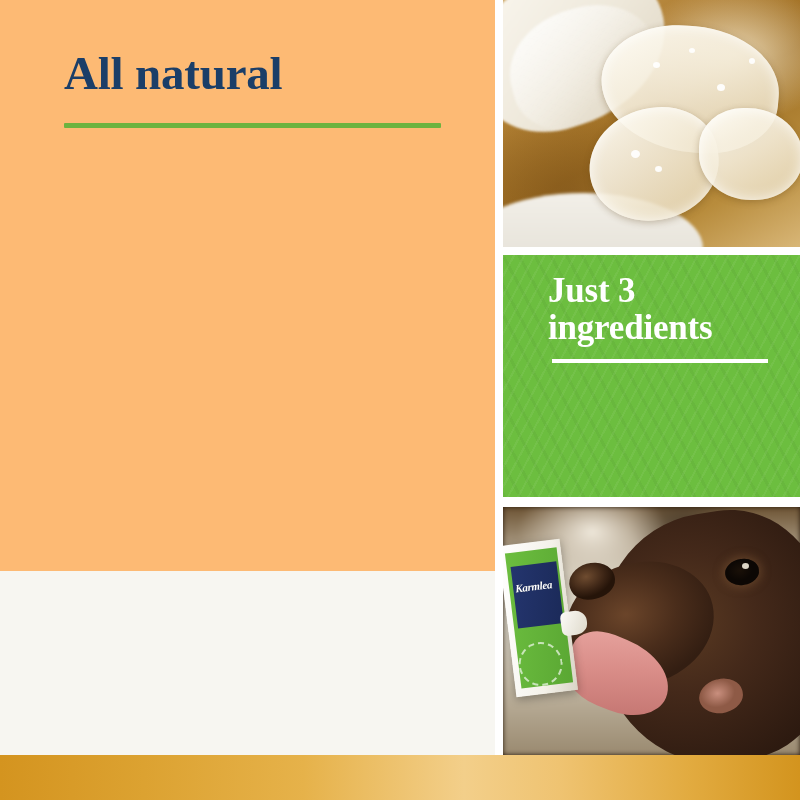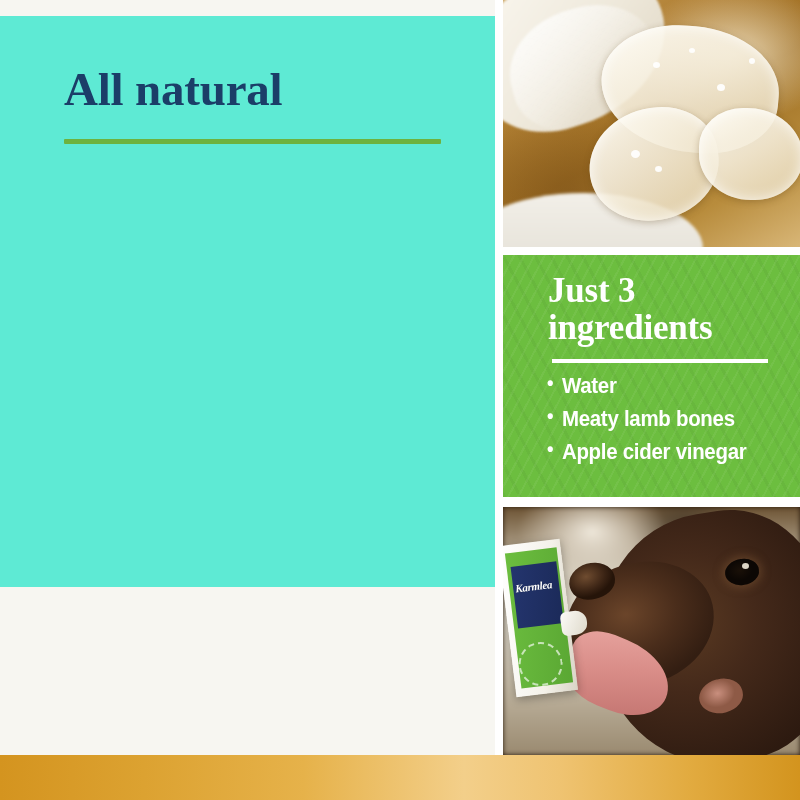--- a/index.html
+++ b/index.html
@@ -22,23 +22,22 @@
     overflow: hidden;
   }
 
   
   .left-panel {
     position: absolute;
     left: 0;
     top: 0;
     width: 495px;
     height: 571px;
-    background: #5eead4;
+    background: #fdba74;
     box-sizing: border-box;
-    margin-top: 16px;
   }
 
   .headline {
     position: absolute;
     left: 64px;
     top: 50px;
     font-family: "Liberation Serif", "DejaVu Serif", serif;
     font-weight: bold;
     font-size: 47px;
     line-height: 1.0;
@@ -443,25 +442,20 @@
       <div class="sparkle" style="left:246px; top:58px; width:6px; height:6px;"></div>
     </div>
 
     <div class="ingredients-panel">
       <div class="tex"></div>
 
       <h2 class="ing-heading">Just 3 ingredients</h2>
 
       <div class="ing-rule"></div>
 
-      <ul class="ing-list">
-        <li class="ing-item">Water</li>
-        <li class="ing-item">Meaty lamb bones</li>
-        <li class="ing-item">Apple cider vinegar</li>
-      </ul>
     </div>
 
     <div class="photo-dog">
       <div class="bg-kitchen"></div>
       <div class="dog-head"></div>
       <div class="dog-muzzle"></div>
       <div class="dog-nose"></div>
       <div class="dog-eye"></div>
       <div class="dog-eye-glint"></div>
       <div class="dog-tongue"></div>

